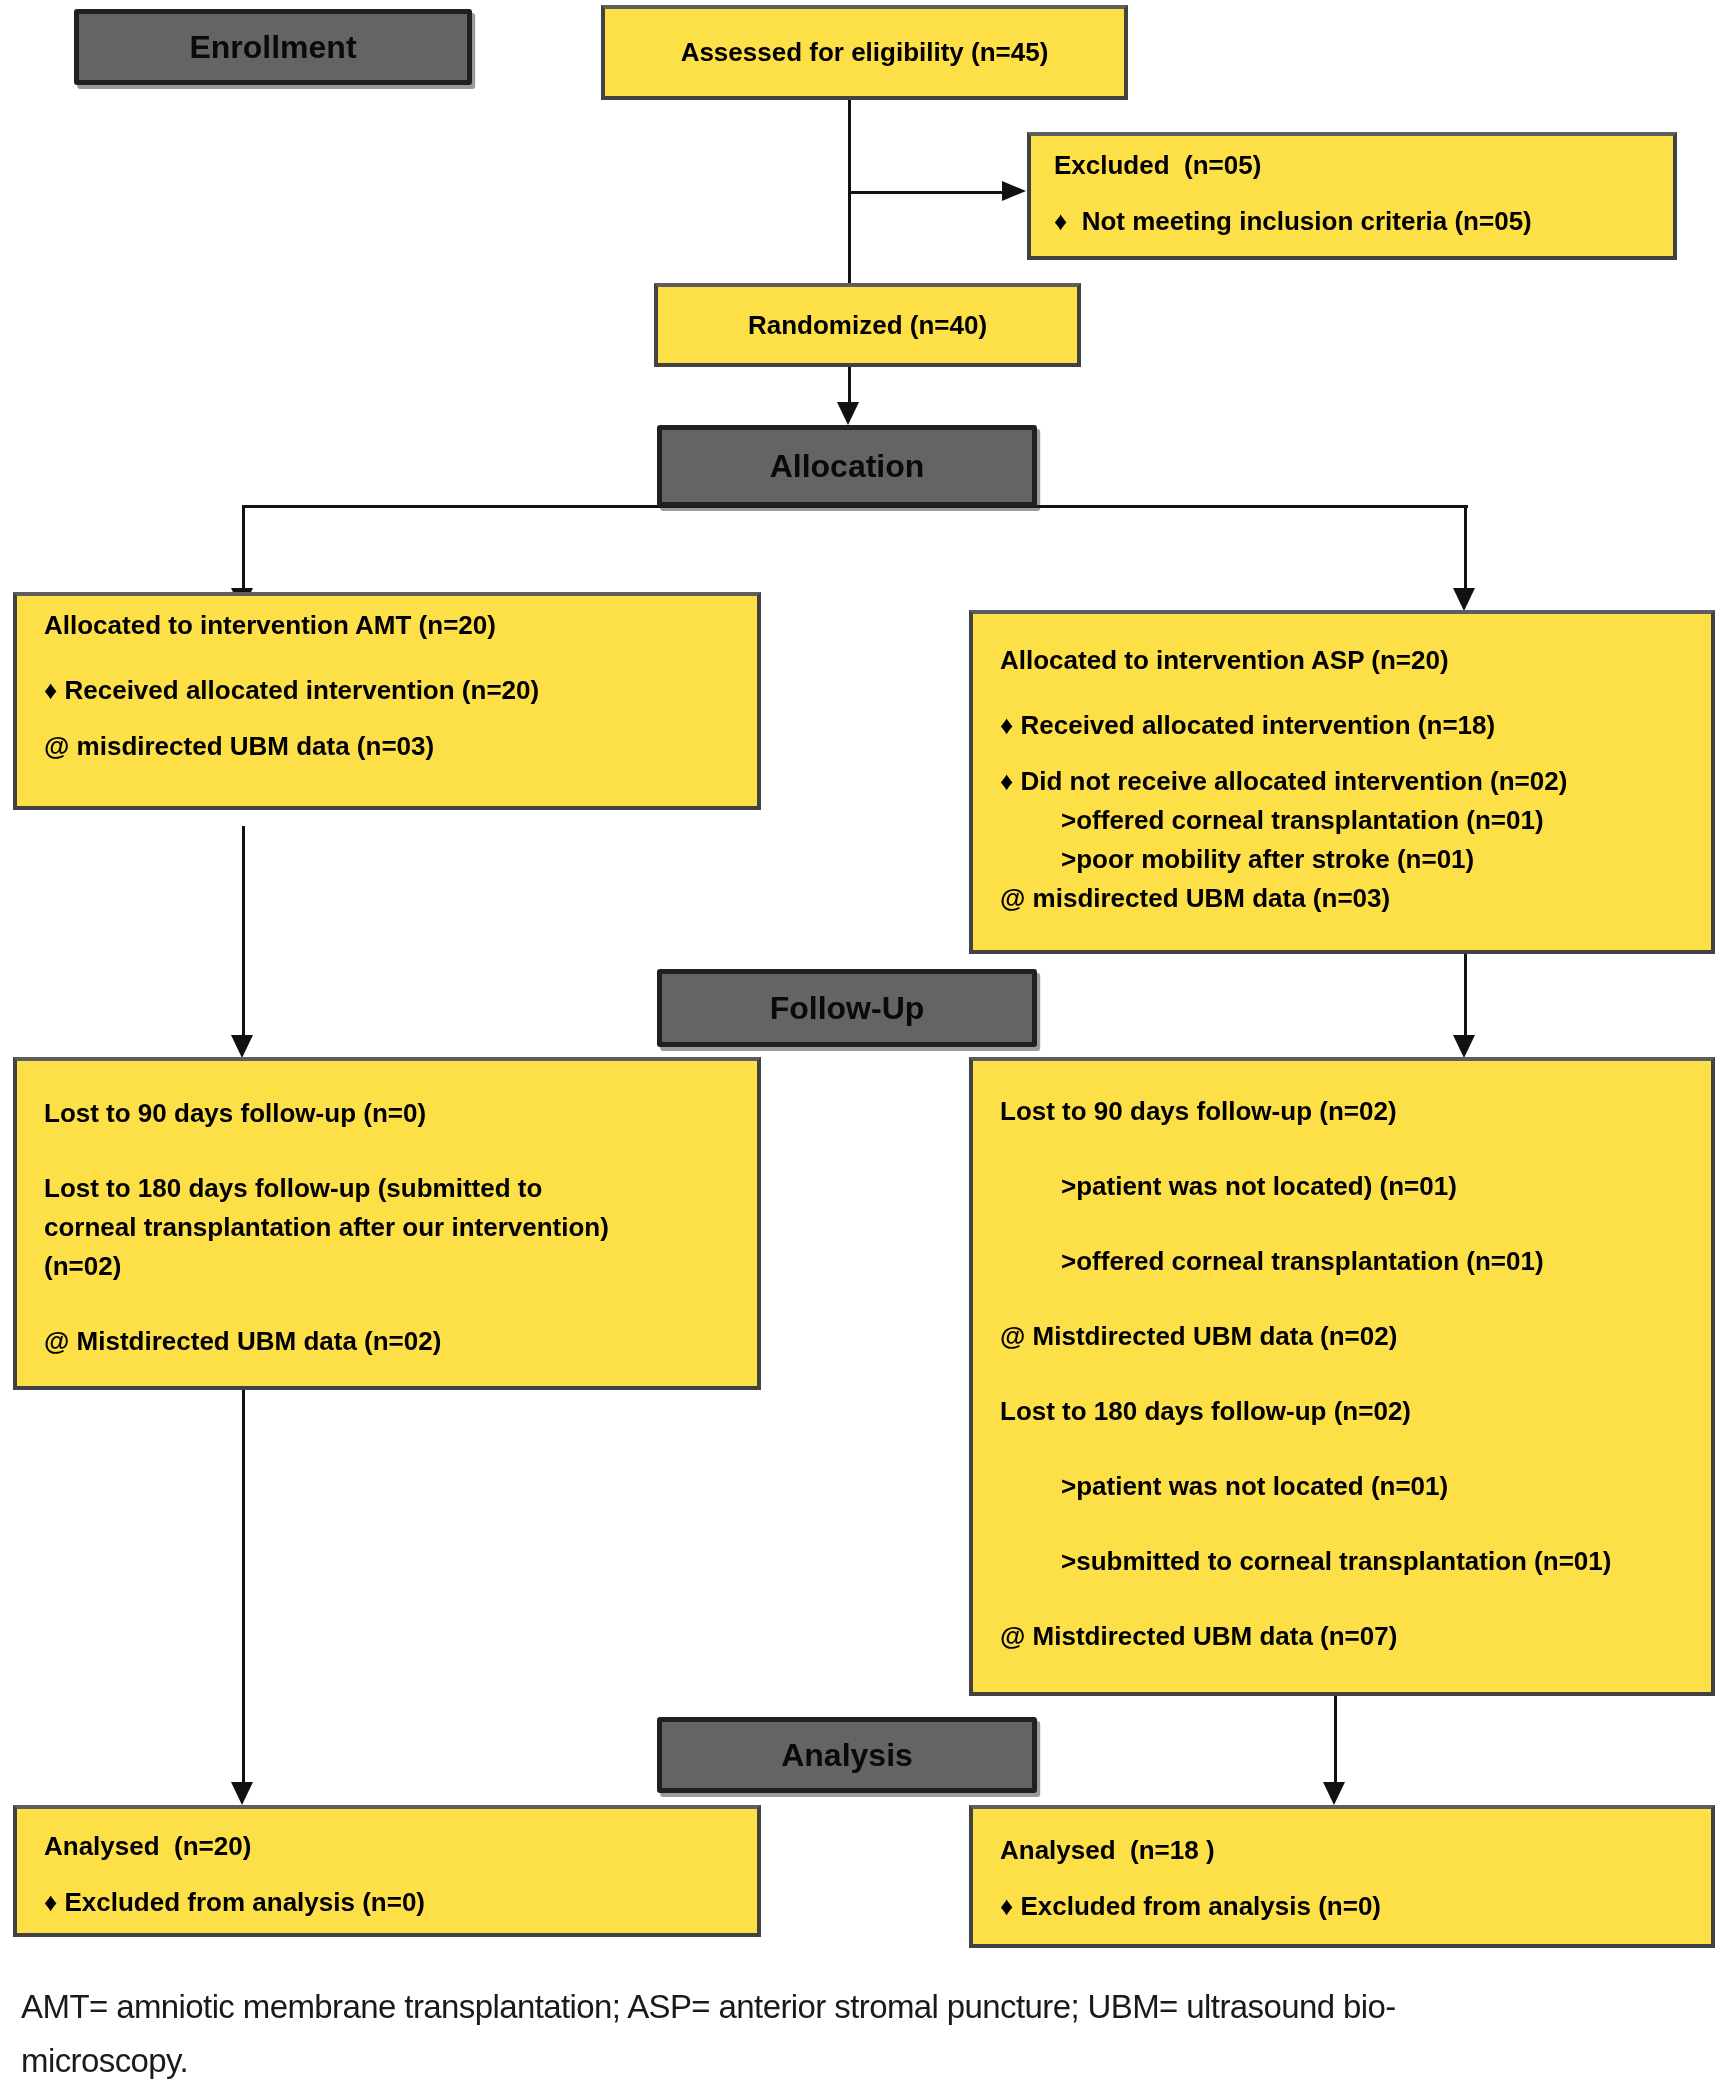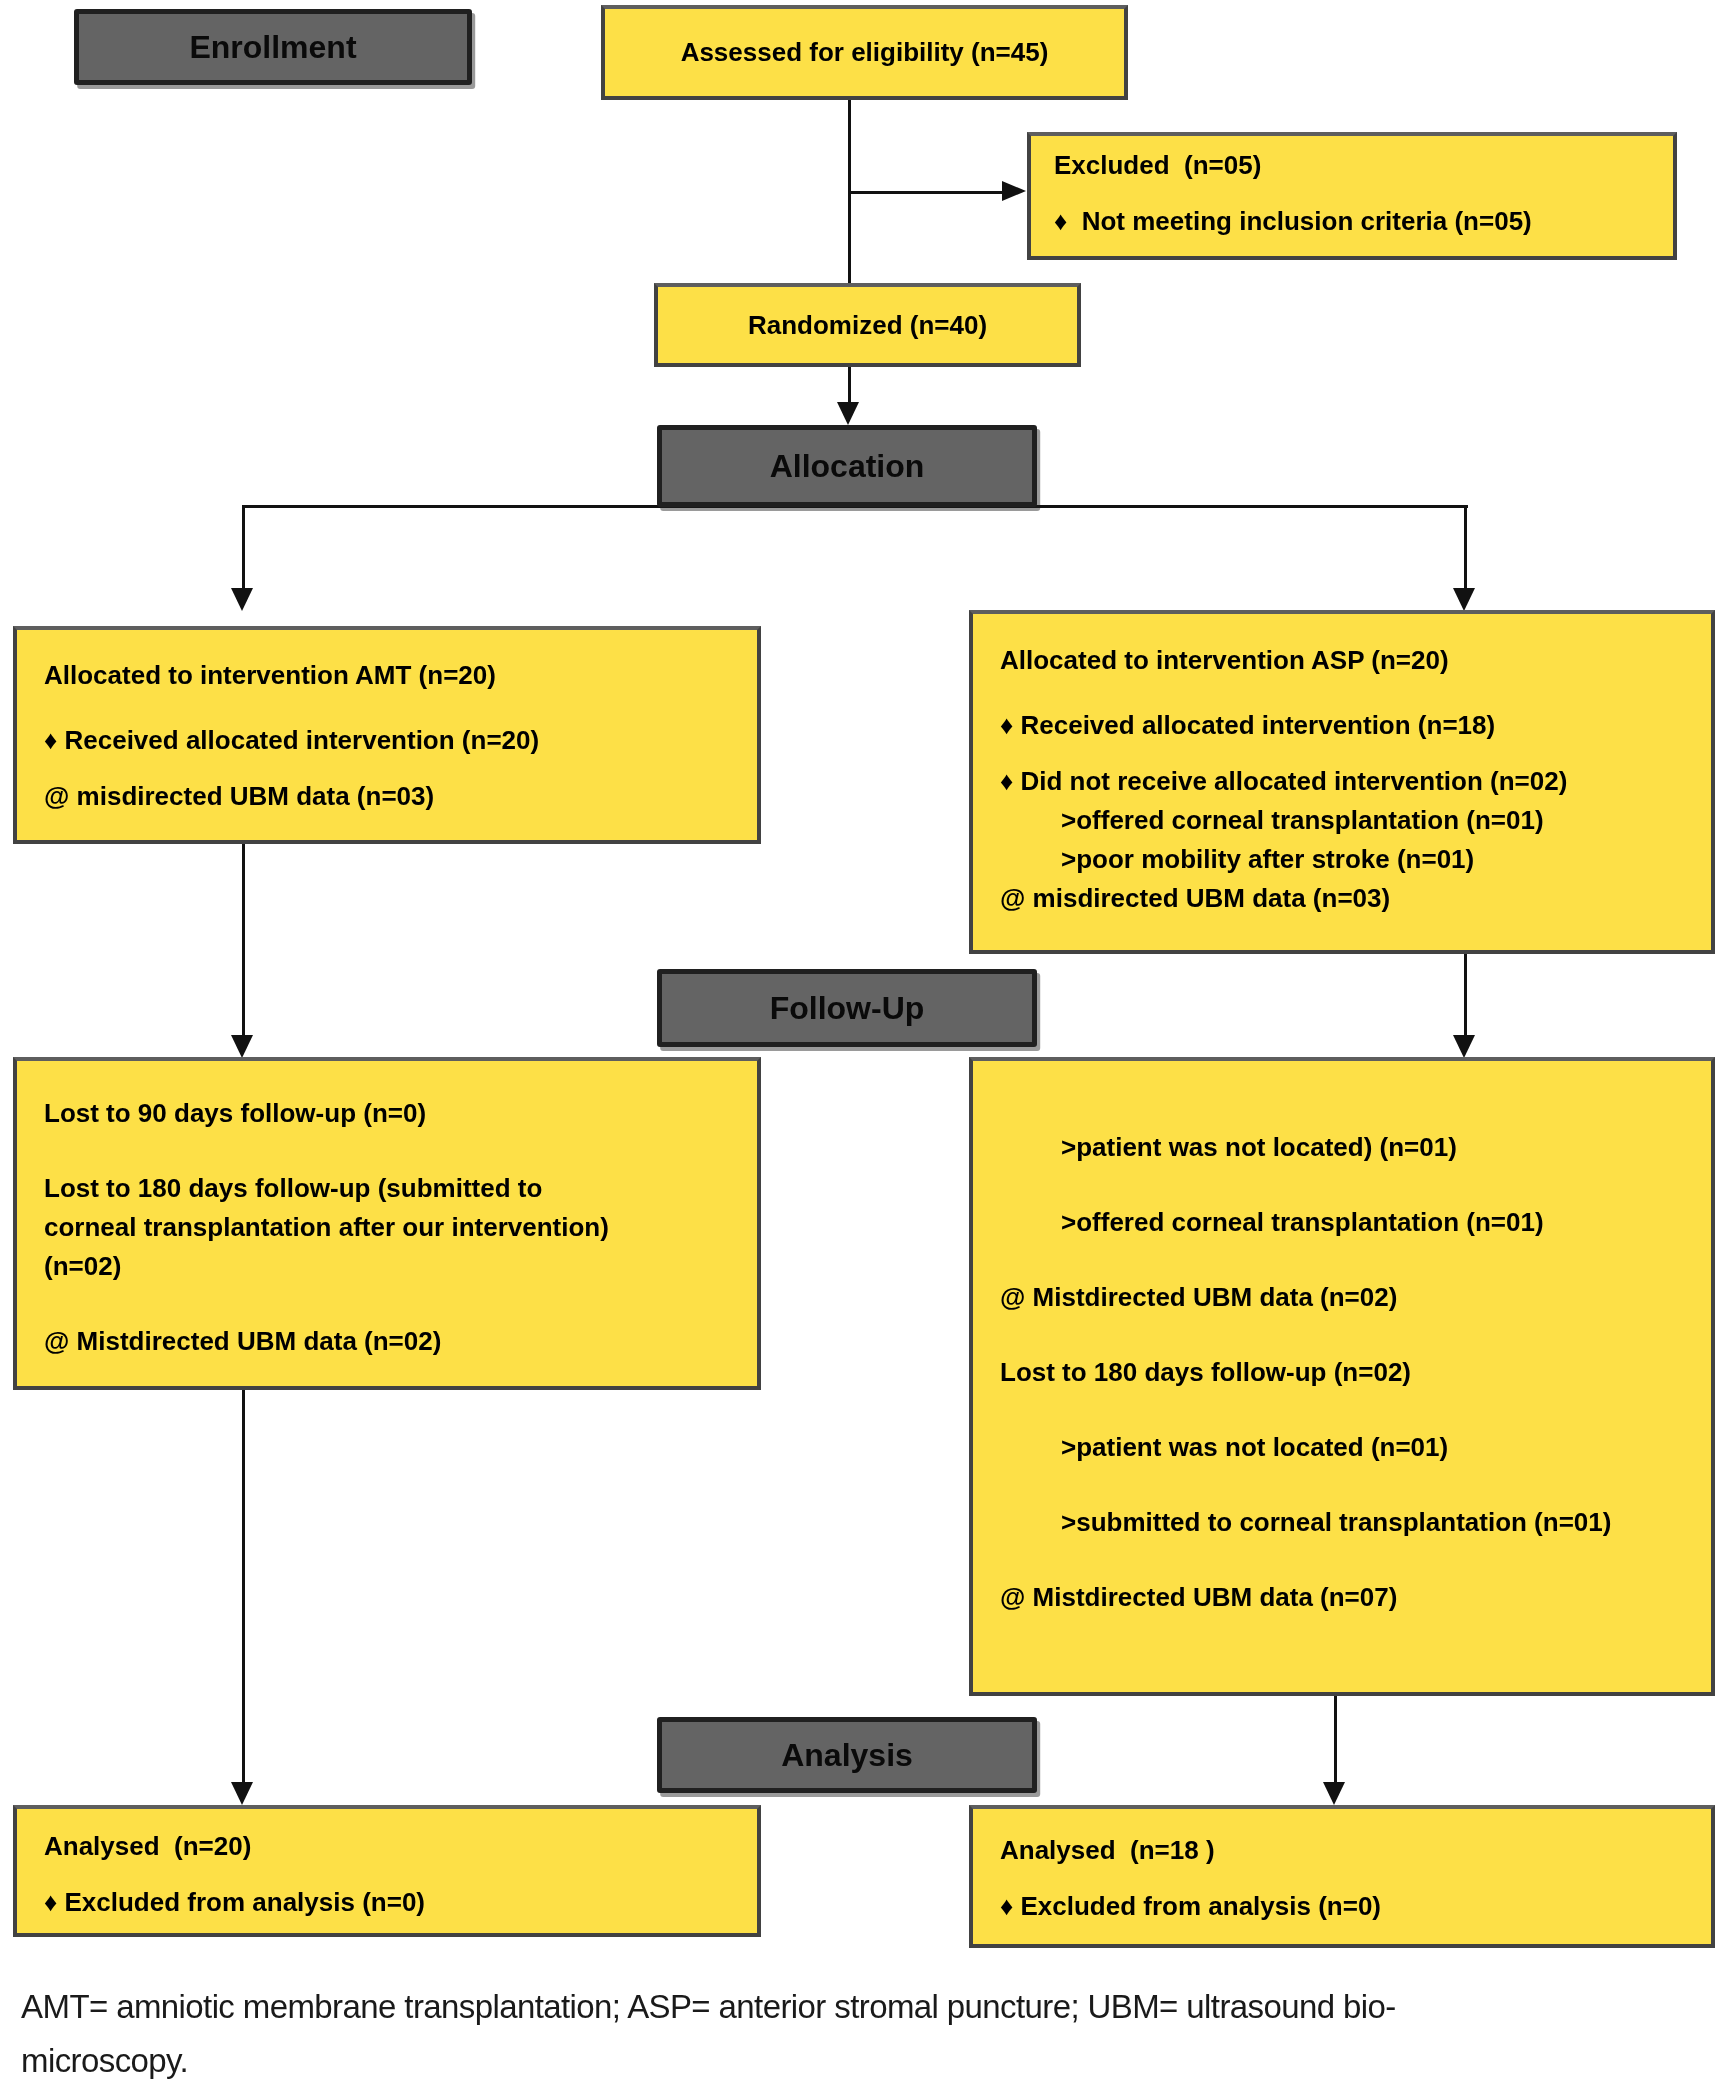--- a/index.html
+++ b/index.html
@@ -116,21 +116,21 @@
 
   <div class="fbox" style="left:1027px;top:132px;width:650px;height:128px;padding:10px 23px;">
     <div class="line">Excluded  (n=05)</div>
     <div class="line g3">♦  Not meeting inclusion criteria (n=05)</div>
   </div>
 
   <div class="fbox centered" style="left:654px;top:283px;width:427px;height:84px;">
     <div class="line">Randomized (n=40)</div>
   </div>
 
-  <div class="fbox" style="left:13px;top:626px;width:748px;height:218px;padding:26px 27px;">
+  <div class="fbox" style="left:13px;top:592px;width:748px;height:218px;padding:10px 27px;">
     <div class="line">Allocated to intervention AMT (n=20)</div>
     <div class="line g2">♦ Received allocated intervention (n=20)</div>
     <div class="line g3">@ misdirected UBM data (n=03)</div>
   </div>
 
   <div class="fbox" style="left:969px;top:610px;width:746px;height:344px;padding:27px 27px;">
     <div class="line">Allocated to intervention ASP (n=20)</div>
     <div class="line g2">♦ Received allocated intervention (n=18)</div>
     <div class="line g3">♦ Did not receive allocated intervention (n=02)</div>
     <div class="line ind">&gt;offered corneal transplantation (n=01)</div>
@@ -140,20 +140,21 @@
 
   <div class="fbox" style="left:13px;top:1057px;width:748px;height:333px;padding:33px 27px;">
     <div class="line">Lost to 90 days follow-up (n=0)</div>
     <div class="line wrapped g1">Lost to 180 days follow-up (submitted to
 corneal transplantation after our intervention)
 (n=02)</div>
     <div class="line g1">@ Mistdirected UBM data (n=02)</div>
   </div>
 
   <div class="fbox" style="left:969px;top:1057px;width:746px;height:639px;padding:31px 27px;">
+    <div class="line">Lost to 90 days follow-up (n=02)</div>
     <div class="line ind g1">&gt;patient was not located) (n=01)</div>
     <div class="line ind g1">&gt;offered corneal transplantation (n=01)</div>
     <div class="line g1">@ Mistdirected UBM data (n=02)</div>
     <div class="line g1">Lost to 180 days follow-up (n=02)</div>
     <div class="line ind g1">&gt;patient was not located (n=01)</div>
     <div class="line ind g1">&gt;submitted to corneal transplantation (n=01)</div>
     <div class="line g1">@ Mistdirected UBM data (n=07)</div>
   </div>
 
   <div class="fbox" style="left:13px;top:1805px;width:748px;height:132px;padding:18px 27px;">

